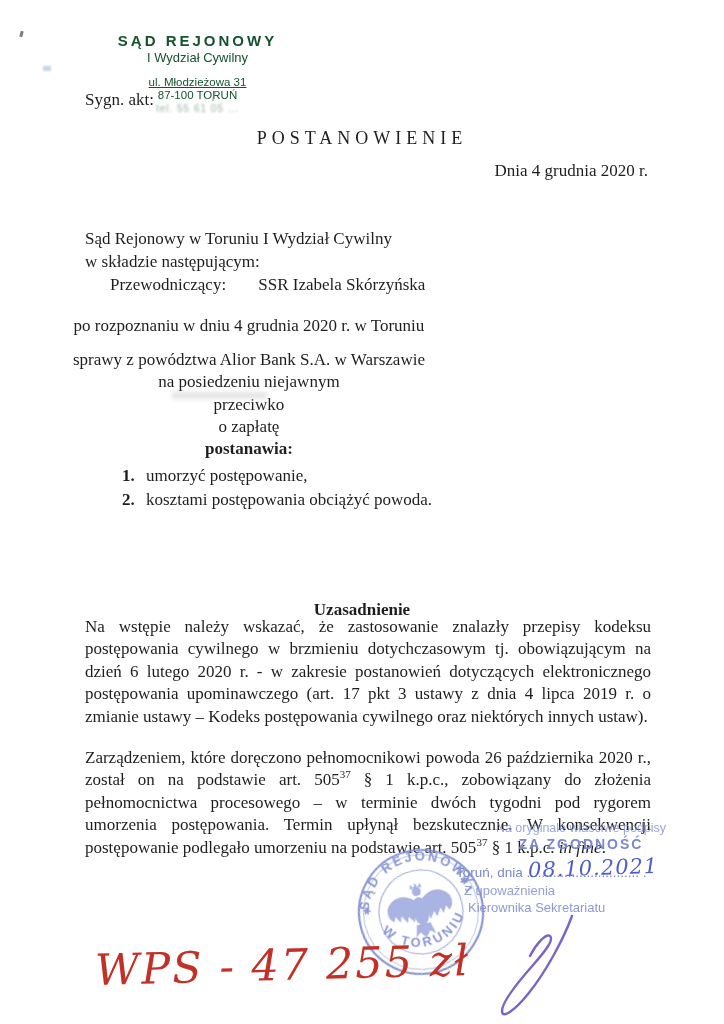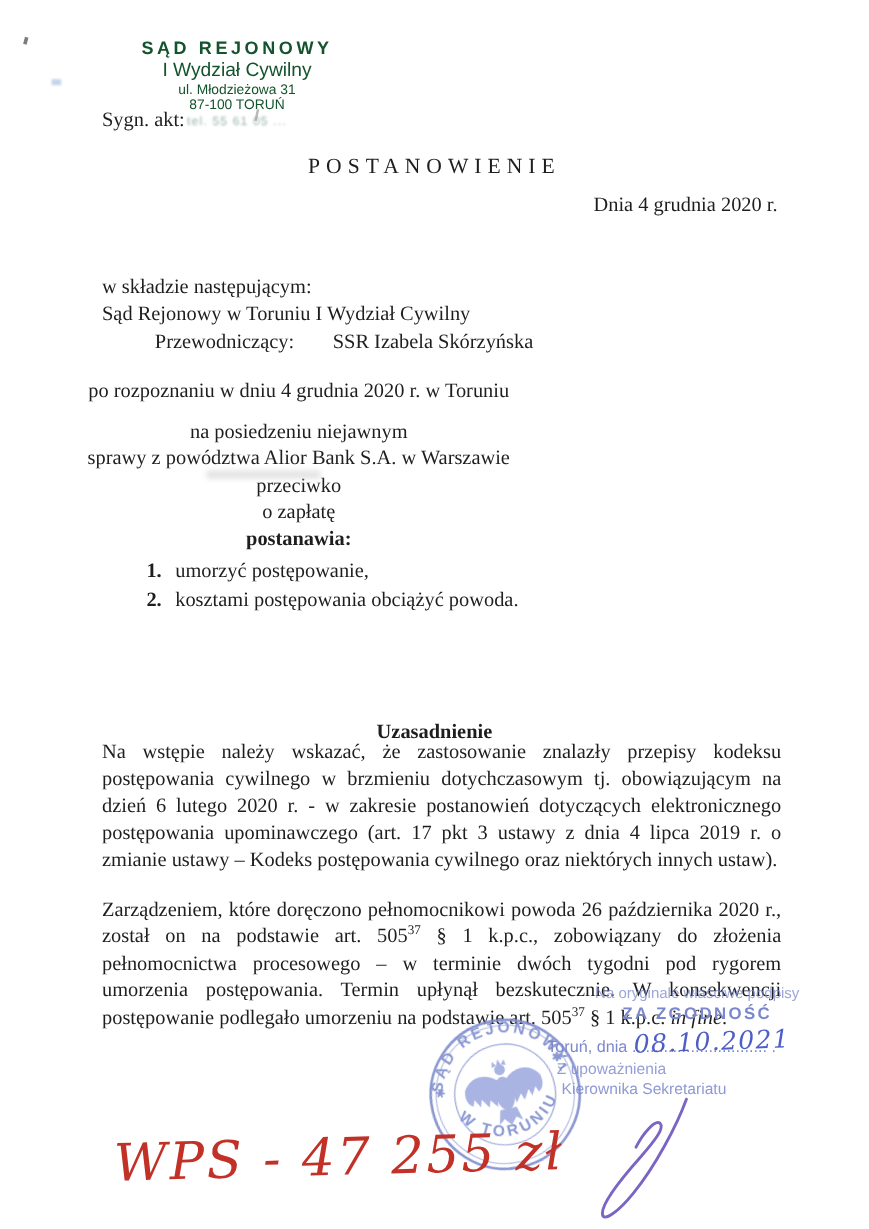--- a/index.html
+++ b/index.html
@@ -4,33 +4,33 @@
 <style>
   html,body{margin:0;padding:0;background:#ffffff;}
   .page{position:relative;width:724px;height:1024px;background:#ffffff;overflow:hidden;
         font-family:"Liberation Serif",serif;color:#1e1e1e;}
   .abs{position:absolute;}
 
   
   .letterhead{left:105px;top:32px;width:185px;text-align:center;color:#14532d;
               font-family:"Liberation Sans",sans-serif;filter:blur(.3px);}
   .lh1{font-size:15px;font-weight:bold;letter-spacing:3px;}
-  .lh2{font-size:16px;margin-top:1px;}
-  .lh3{font-size:11.5px;margin-top:1px;}
+  .lh2{font-size:13px;margin-top:1px;}
+  .lh3{font-size:11.5px;margin-top:11px;text-decoration:underline;}
   .lh4{font-size:11.5px;margin-top:1px;}
   .lh5{font-size:10px;margin-top:2px;opacity:.45;filter:blur(.8px);letter-spacing:1px;}
 
   .sygn{left:85px;top:90px;font-size:17px;}
   .sygn-tick{left:213px;top:91px;width:2px;height:10px;background:#8a8a8a;opacity:.6;transform:rotate(12deg);}
 
   .title{left:0;top:128px;width:724px;text-align:center;font-size:18px;letter-spacing:5px;}
   .dateline{right:76px;top:161px;font-size:17px;}
 
   .court{left:85px;top:227px;font-size:17px;line-height:23px;}
-  .presiding-label{display:inline-block;margin-left:44px;width:144px;font-family:Liberation Serif, serif;}
+  .presiding-label{display:inline-block;margin-left:25px;width:144px;font-family:Liberation Serif, serif;}
 
   .hearing{left:73px;top:315px;font-size:17px;line-height:22.2px;text-align:center;}
   .hearing .gap{height:12px;}
   .bold{font-weight:bold;}
 
   .smudge-przeciwko{left:172px;top:392px;width:95px;height:7px;background:#d9d9d9;
                     filter:blur(2px);opacity:.7;}
 
   .decisions{left:85px;top:464px;font-size:17px;line-height:23.5px;}
   .decision-row{display:flex;}
@@ -83,33 +83,33 @@
     <div class="lh5">tel. 55 61 05 ...</div>
   </div>
 
   <div class="abs sygn">Sygn. akt:</div>
   <div class="abs sygn-tick"></div>
 
   <div class="abs title">POSTANOWIENIE</div>
   <div class="abs dateline">Dnia 4 grudnia 2020 r.</div>
 
   <div class="abs court">
+    <div>Sąd Rejonowy w Toruniu I Wydział Cywilny</div>
     <div>w składzie następującym:</div>
-    <div>Sąd Rejonowy w Toruniu I Wydział Cywilny</div>
     <div>
       <span class="presiding-label">Przewodniczący:</span>
       <span>SSR Izabela Skórzyńska</span>
     </div>
   </div>
 
   <div class="abs hearing">
     <div>po rozpoznaniu w dniu 4 grudnia 2020 r. w Toruniu</div>
     <div class="gap"></div>
+    <div>sprawy z powództwa  Alior Bank S.A. w Warszawie</div>
     <div>na posiedzeniu niejawnym</div>
-    <div>sprawy z powództwa  Alior Bank S.A. w Warszawie</div>
     <div>przeciwko</div>
     <div>o zapłatę</div>
     <div class="bold">postanawia:</div>
   </div>
   <div class="abs smudge-przeciwko"></div>
 
   <div class="abs decisions">
     <div class="decision-row">
       <span class="decision-num">1.</span>
       <span>umorzyć postępowanie,</span>

